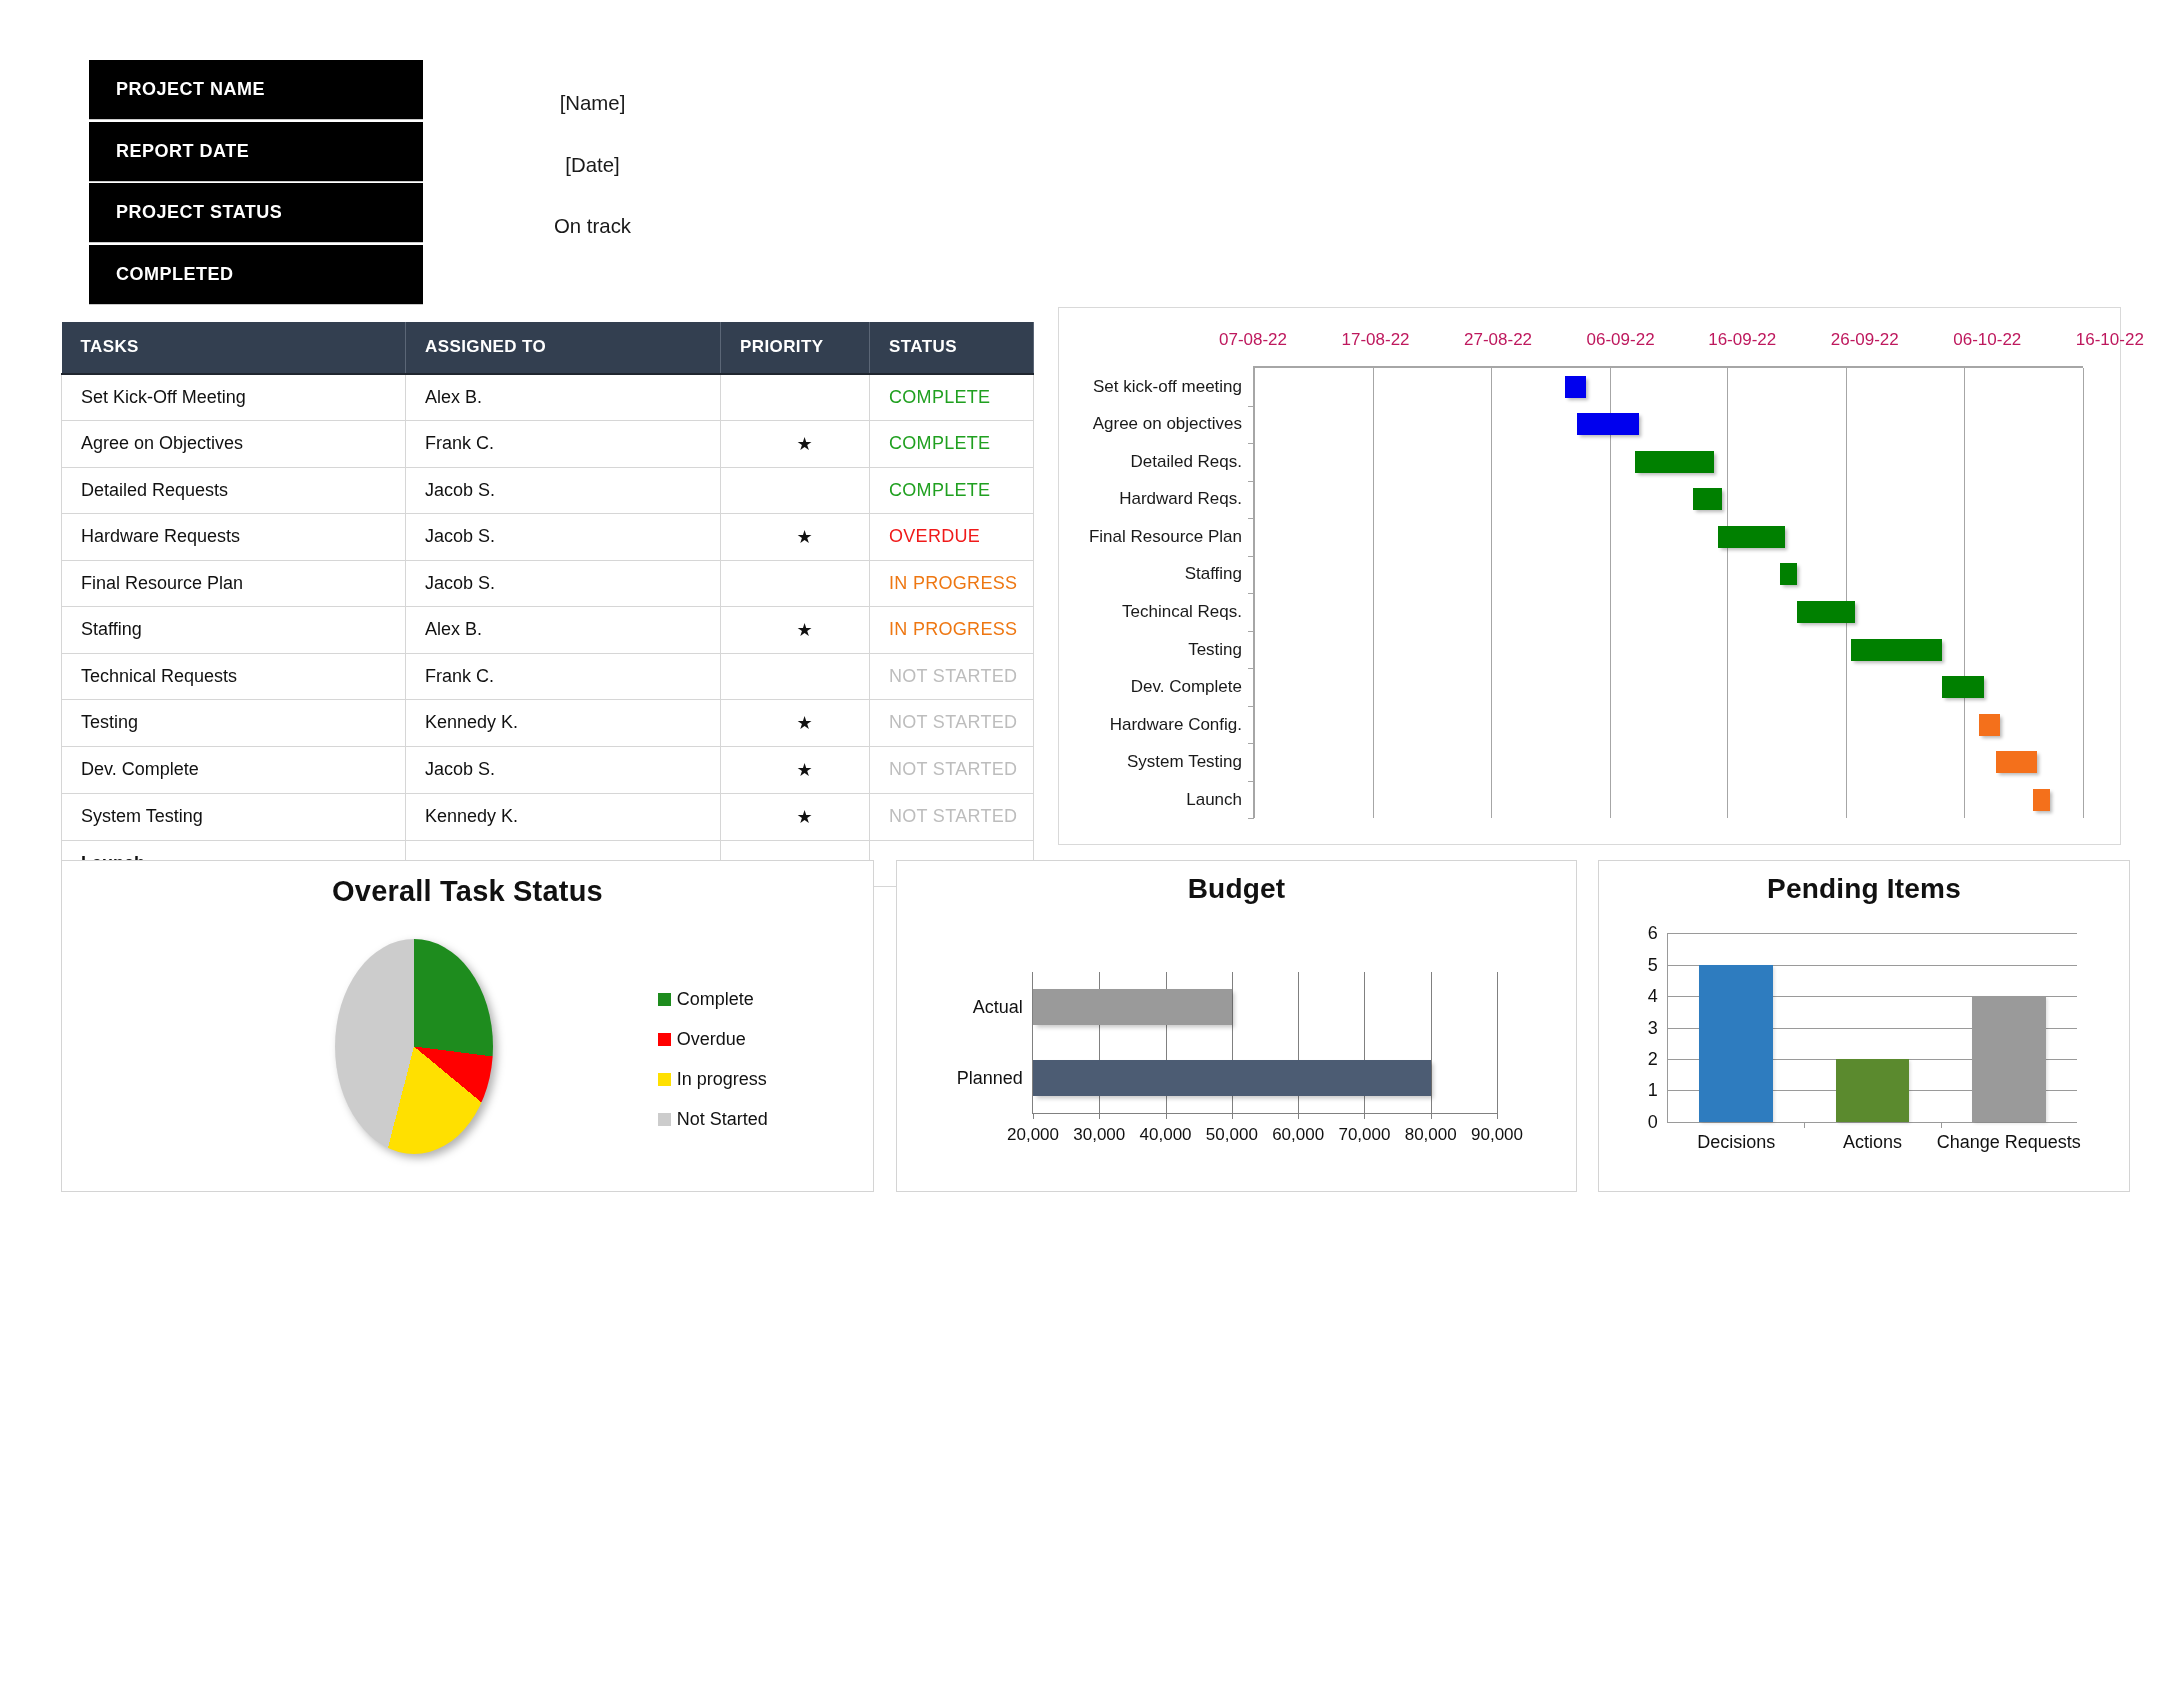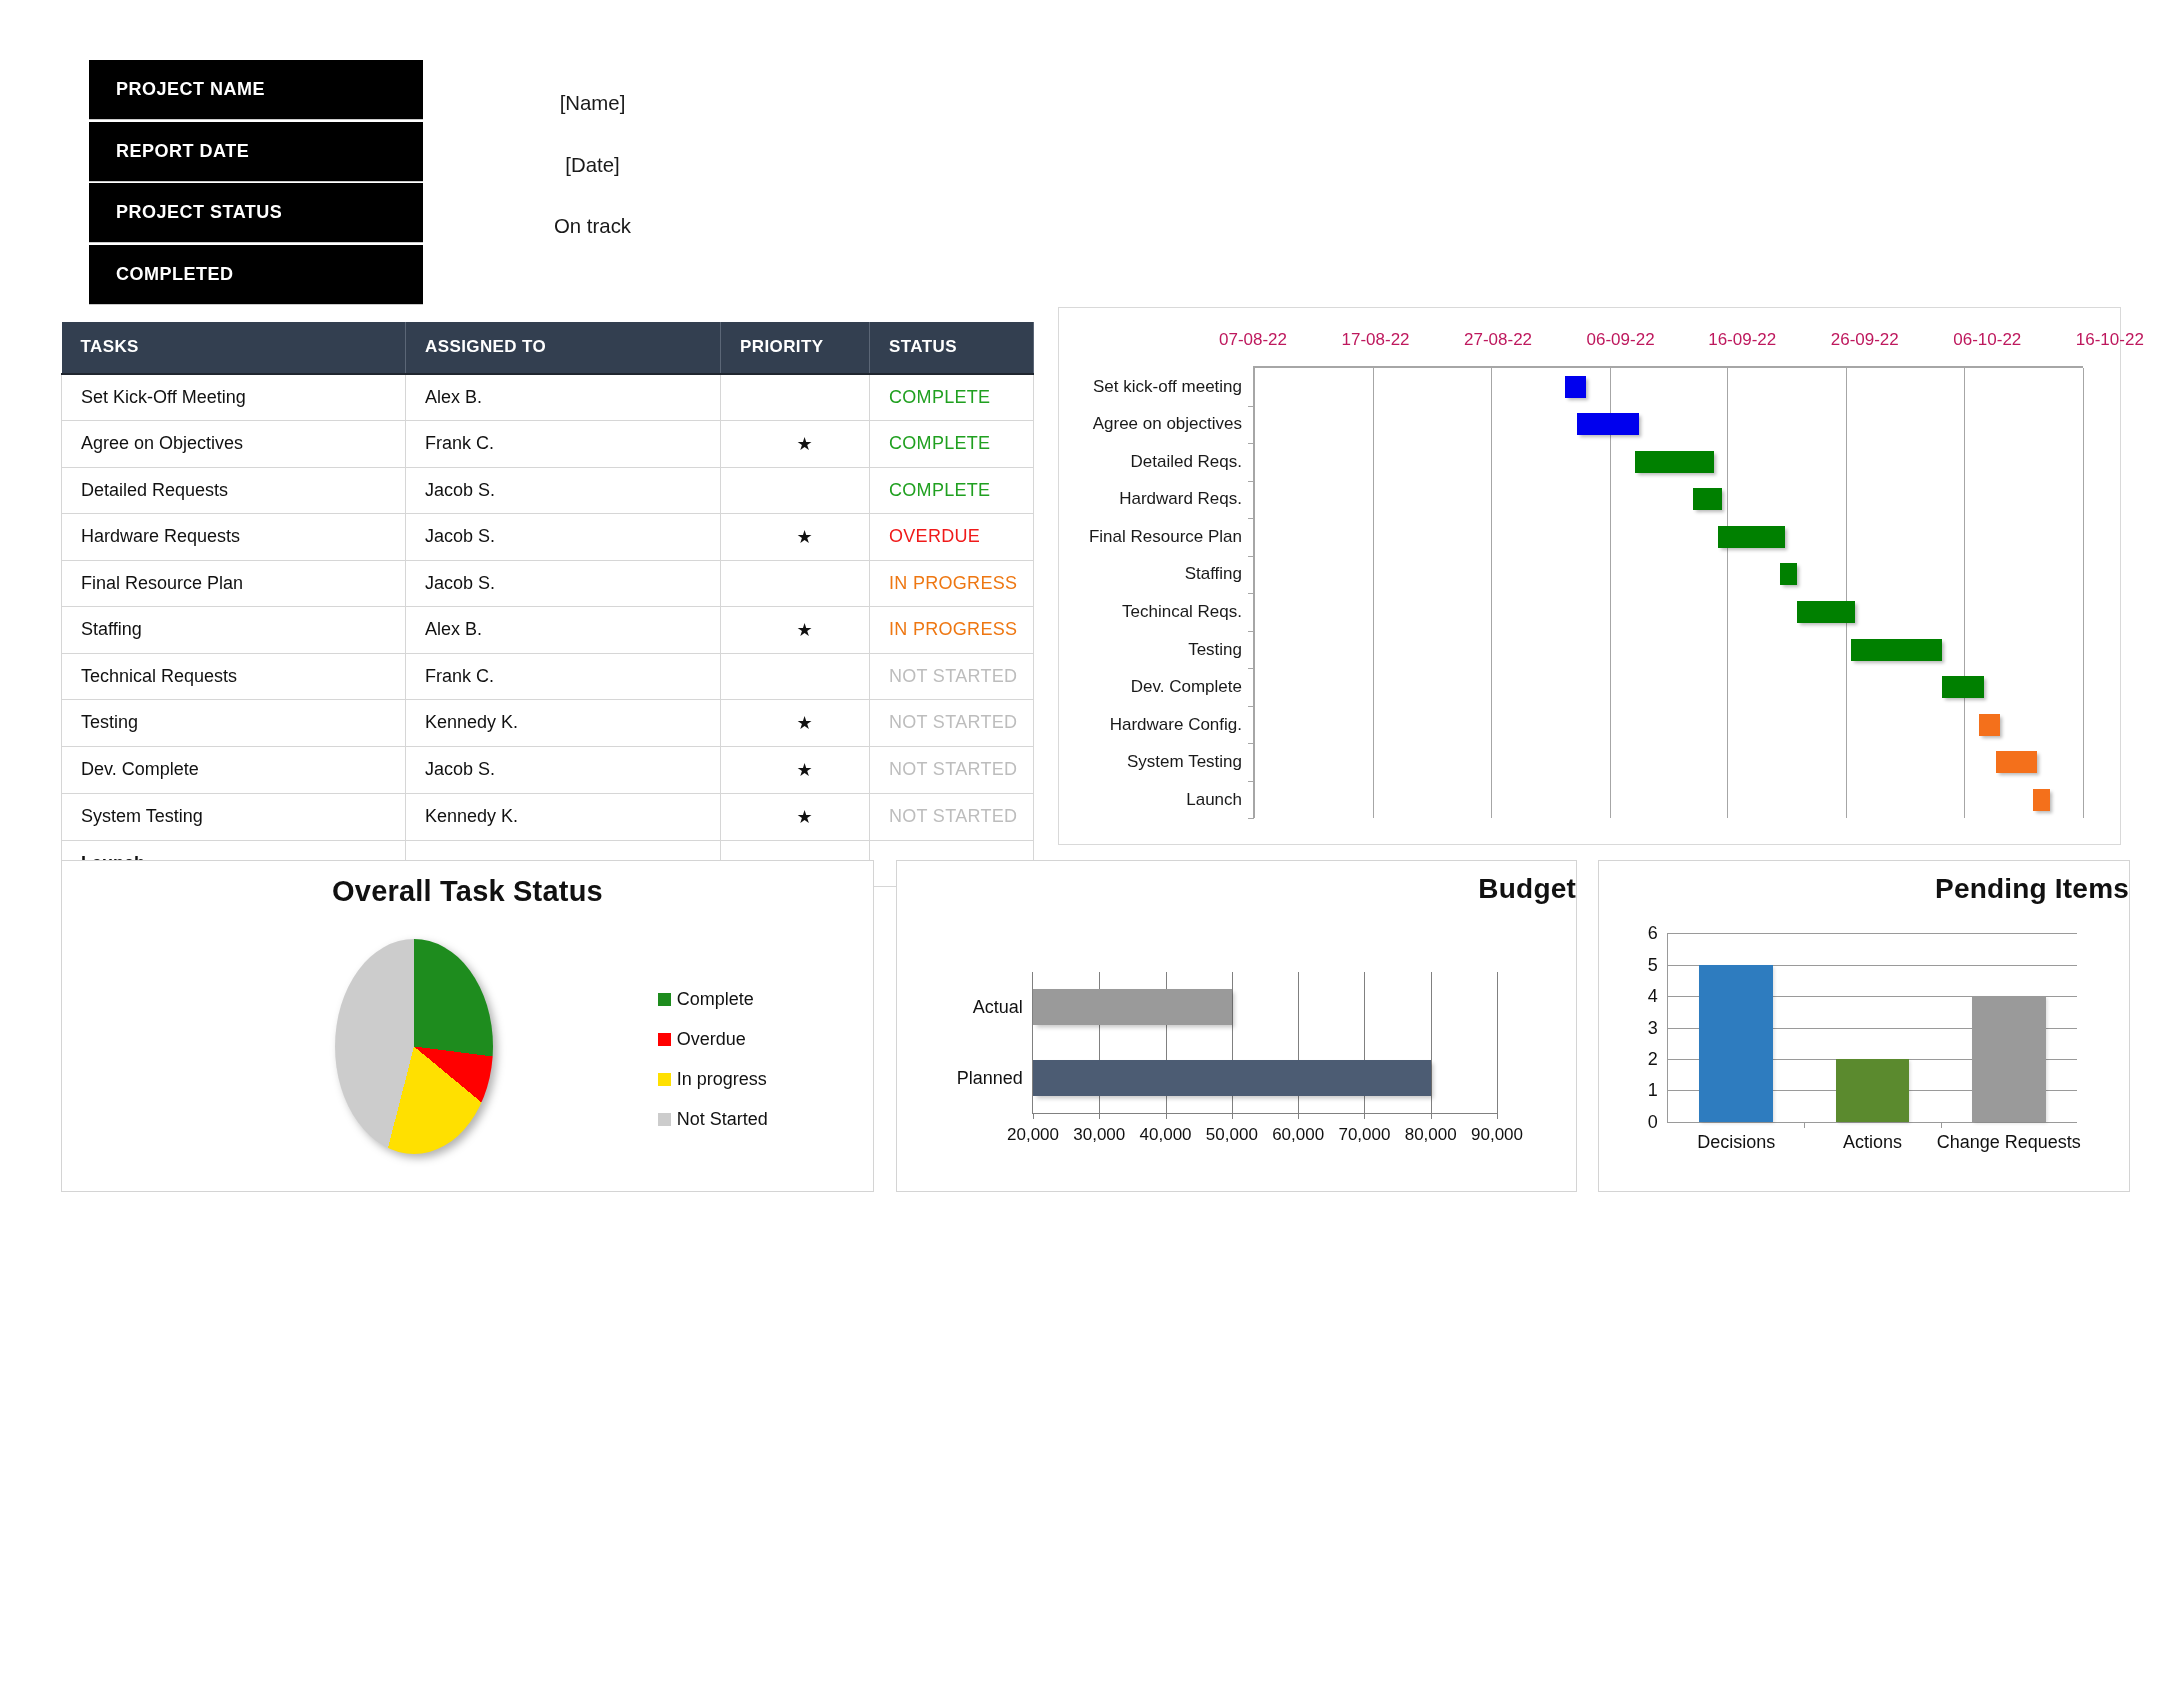--- a/index.html
+++ b/index.html
@@ -187,21 +187,21 @@
 
   .chart-title {
     text-align: center;
     font-size: 29px;
     font-weight: bold;
     color: #111111;
     margin-top: 13.6px;
     letter-spacing: 0.2px;
   }
   #panel-budget .chart-title,
-  #panel-pending .chart-title { font-size: 28px; margin-top: 12px; text-align: right; }
+  #panel-pending .chart-title { font-size: 28px; margin-top: 12px; }
 
   
   #pie-wrap {
     position: absolute;
     left: 273px;
     top: 78px;
     width: 158px;
     height: 215px;
   }
   #pie-shape {

